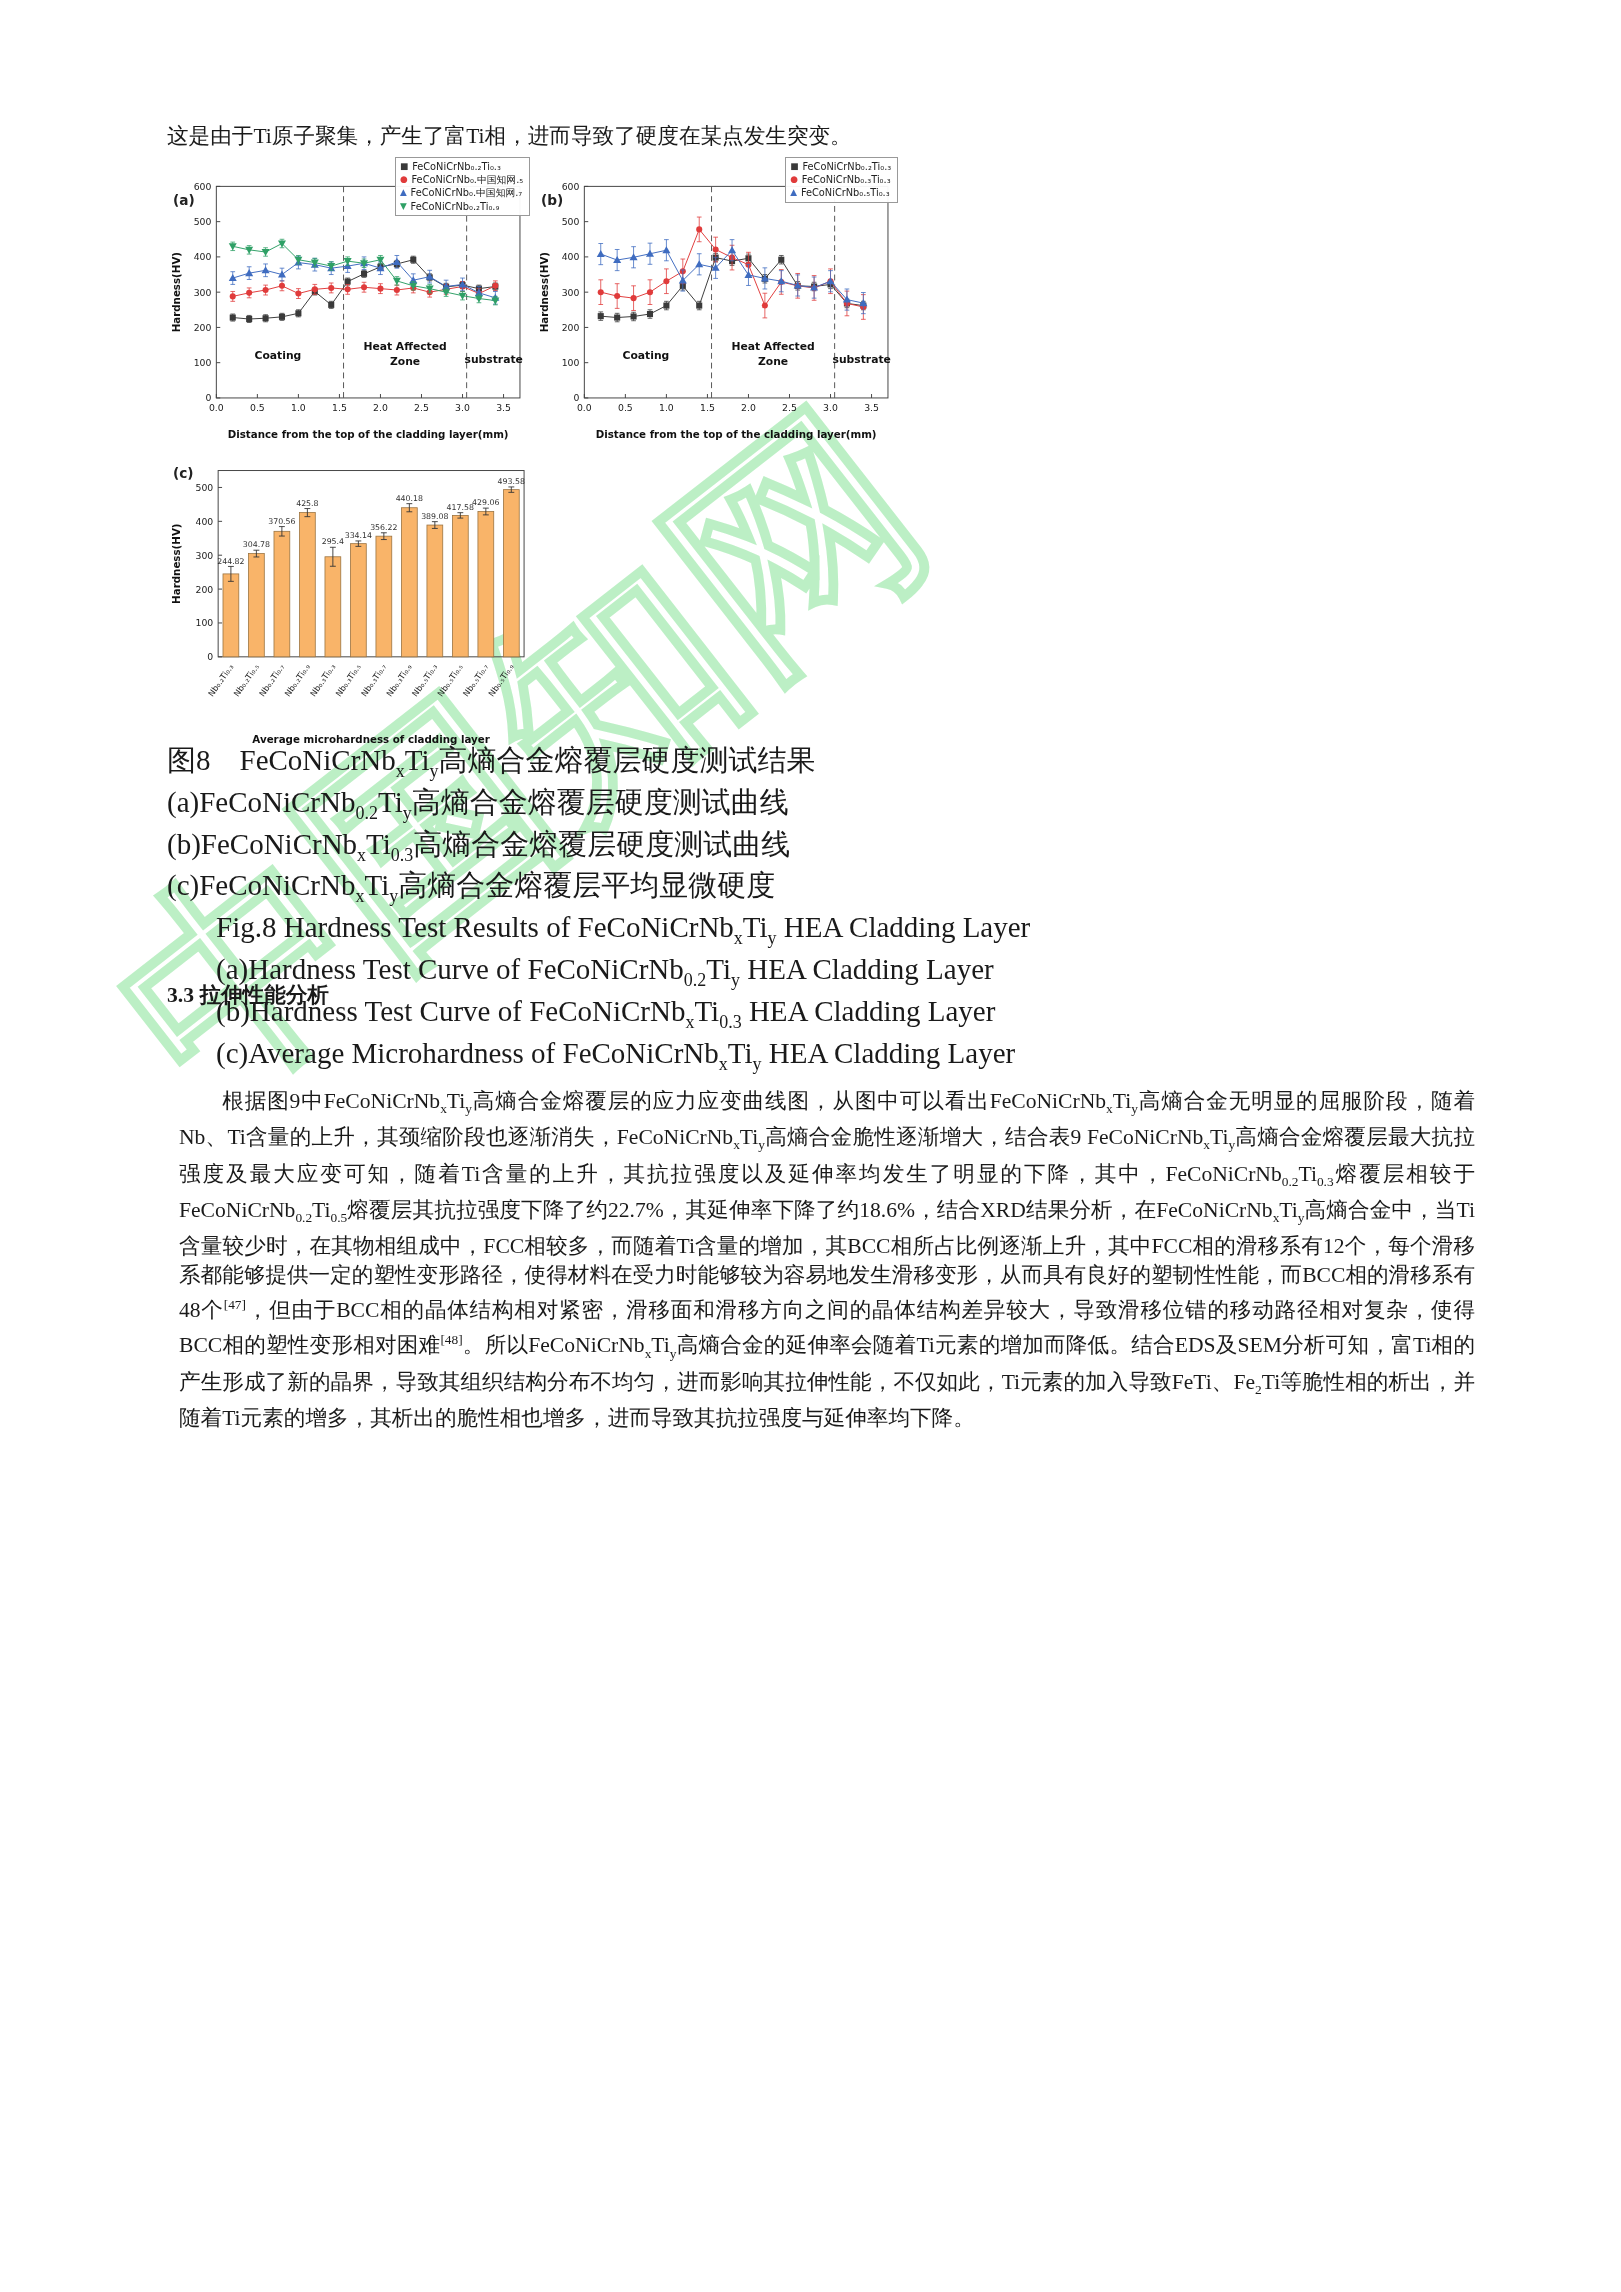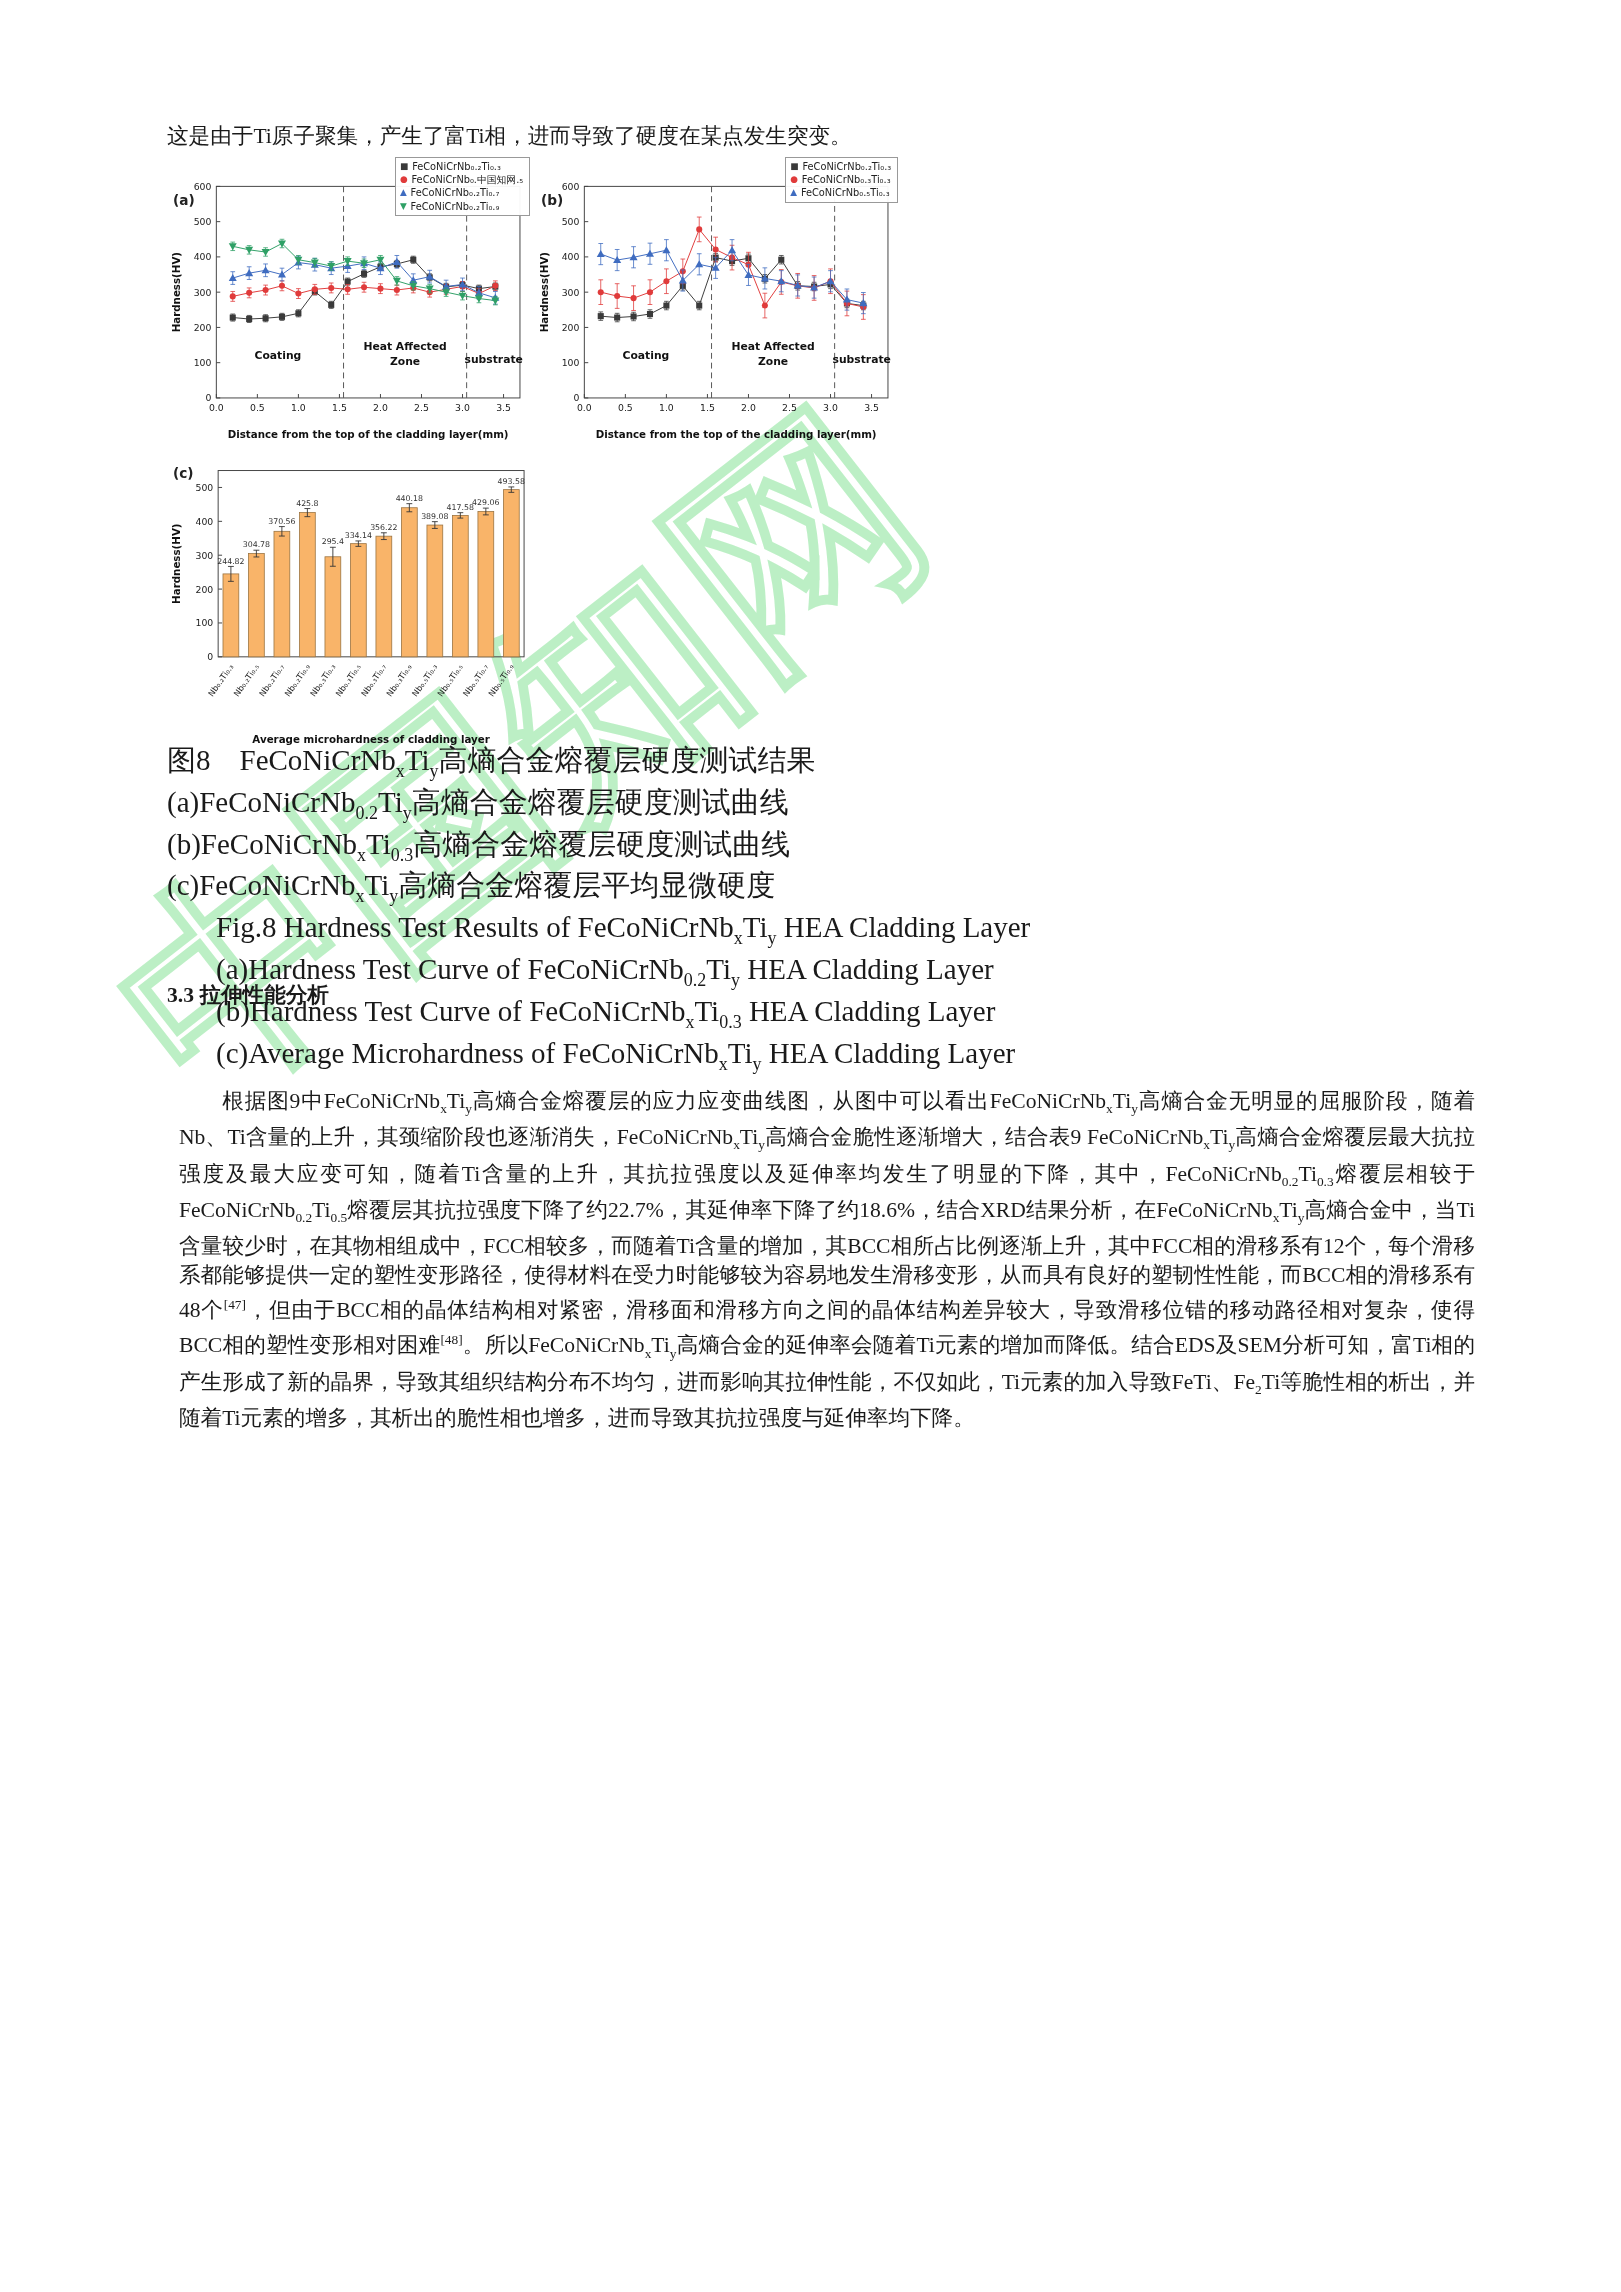--- a/index.html
+++ b/index.html
@@ -50,21 +50,21 @@
         <div class="lg-row">
           <span class="lg-mk" style="color:#3a3a3a">■</span>
           <span class="lg-tx">FeCoNiCrNb₀.₂Ti₀.₃</span>
         </div>
         <div class="lg-row">
           <span class="lg-mk" style="color:#e03b3b">●</span>
           <span class="lg-tx">FeCoNiCrNb₀.中国知网.₅</span>
         </div>
         <div class="lg-row">
           <span class="lg-mk" style="color:#3f6cc0">▲</span>
-          <span class="lg-tx">FeCoNiCrNb₀.₂Ti₀.₇</span>
+          <span class="lg-tx">FeCoNiCrNb₀.中国知网.₇</span>
         </div>
         <div class="lg-row">
           <span class="lg-mk" style="color:#2fa066">▼</span>
           <span class="lg-tx">FeCoNiCrNb₀.₂Ti₀.₉</span>
         </div>
       </div>
     <svg id="svgA" width="365" height="286" viewBox="0 0 372 292">
         <rect x="48" y="30" width="310" height="216" fill="none" stroke="#444" stroke-width="1"></rect>
         <line x1="48" x2="52" y1="246" y2="246" stroke="#444"></line>
         <text class="tk" x="43" y="249.5" text-anchor="end">0</text>

